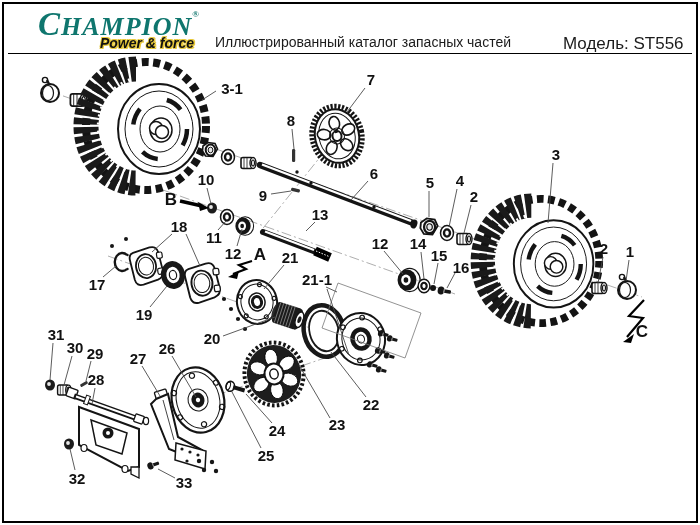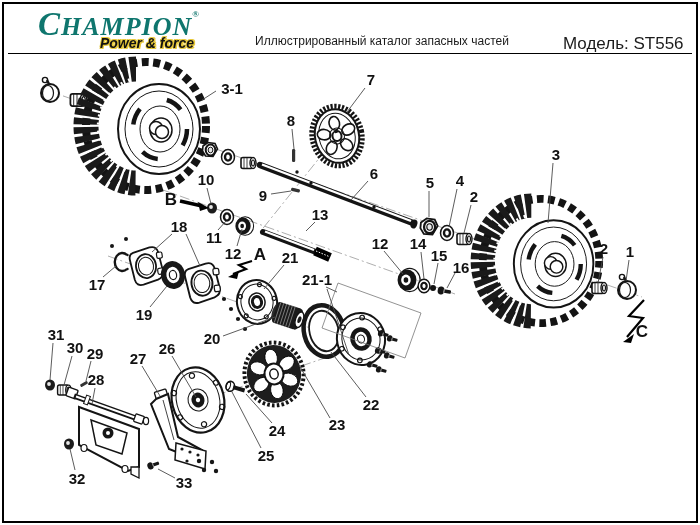--- a/index.html
+++ b/index.html
@@ -7,22 +7,22 @@
         font-family:"Liberation Sans",sans-serif;}
   .frame{position:absolute;inset:2px;border:2px solid #000;pointer-events:none;}
   .hdr-rule{position:absolute;left:8px;right:8px;top:53px;border-top:1.5px solid #000;}
   .brand{position:absolute;left:38px;top:8px;font-family:Liberation Serif, serif;
          font-style:italic;font-weight:bold;font-size:26px;color:#0f766e;letter-spacing:1px;line-height:1;}
   .brand::first-letter{font-size:33px;}
   .brand sup{font-size:9px;vertical-align:18px;letter-spacing:0;}
   .tagline{position:absolute;left:92px;top:35px;width:110px;text-align:center;
            font-style:italic;font-weight:bold;font-size:14px;color:#111;
            text-shadow:1.4px 1.4px 0 #e8c93a,-0.6px -0.6px 0 #e8c93a,1.4px -0.6px 0 #e8c93a,-0.6px 1.4px 0 #e8c93a;}
-  .doc-title{position:absolute;left:212px;top:34px;width:340px;text-align:center;
-             font-size:12px;color:#1b1b1b;}
+  .doc-title{position:absolute;left:193px;top:34px;width:340px;text-align:center;
+             font-size:14px;color:#1b1b1b;}
   .model{position:absolute;left:563px;top:34px;font-size:17px;color:#1b1b1b;}
   svg.diagram{position:absolute;left:0;top:0;}
   .leader{stroke:#4a4a4a;stroke-width:0.9;}
   .callout{font-family:"Liberation Sans",sans-serif;font-weight:bold;font-size:15px;
            fill:#111;text-anchor:middle;}
   .callout.letter{font-size:17px;}
   .axis{stroke:#999;stroke-width:0.8;stroke-dasharray:10 3 2 3;fill:none;}
   .outline{stroke:#777;stroke-width:0.8;fill:none;}
 </style>
 </head>

